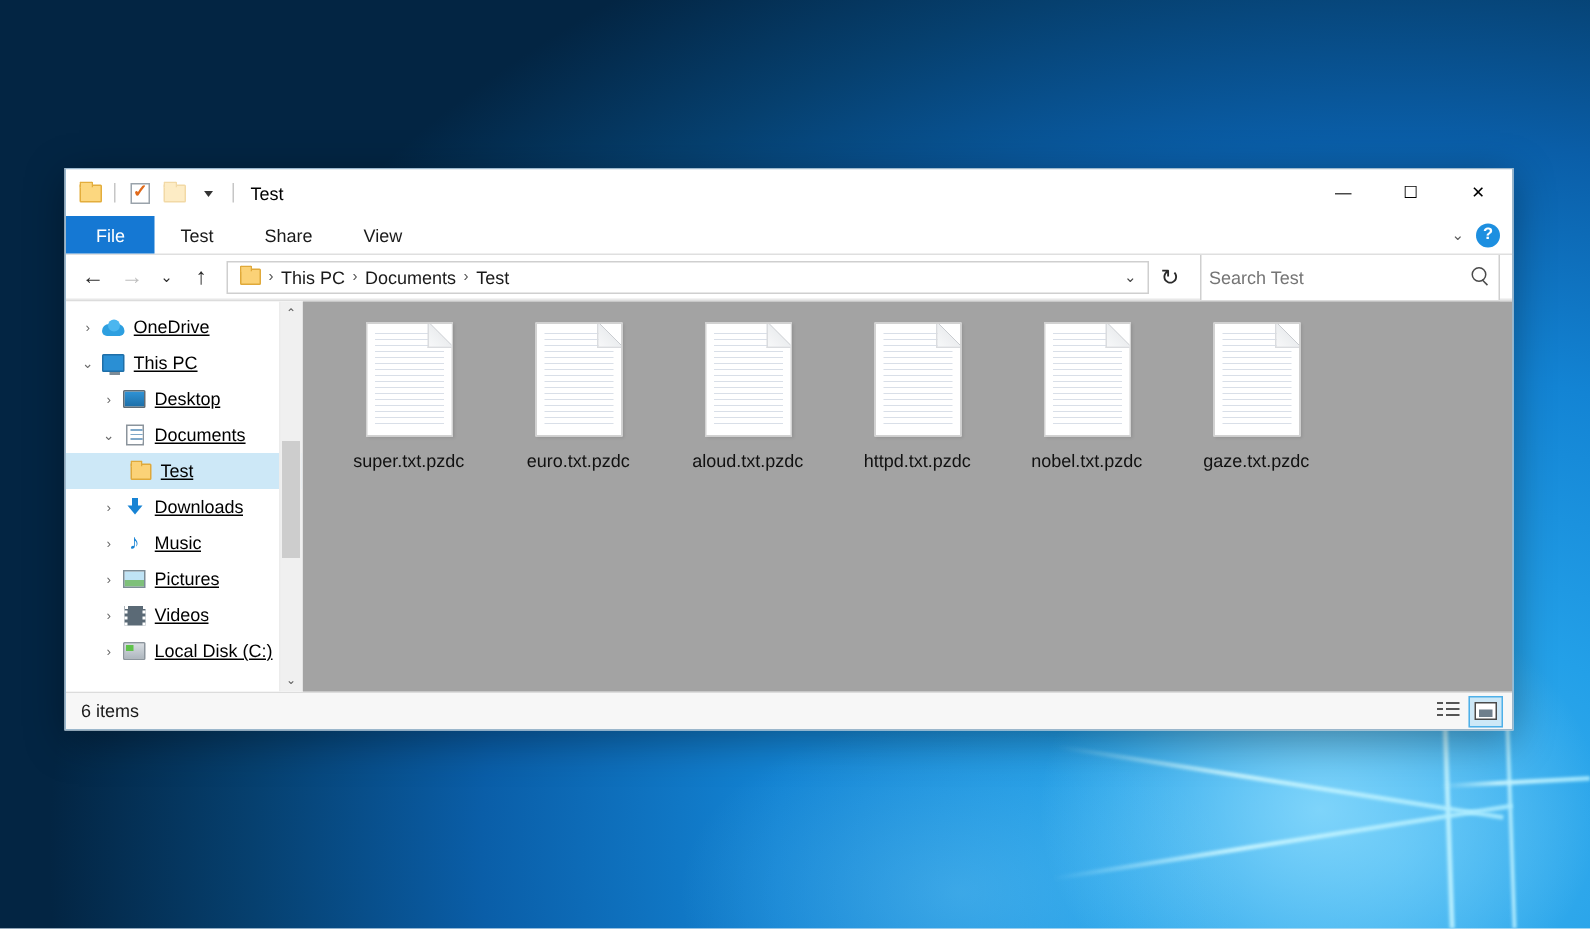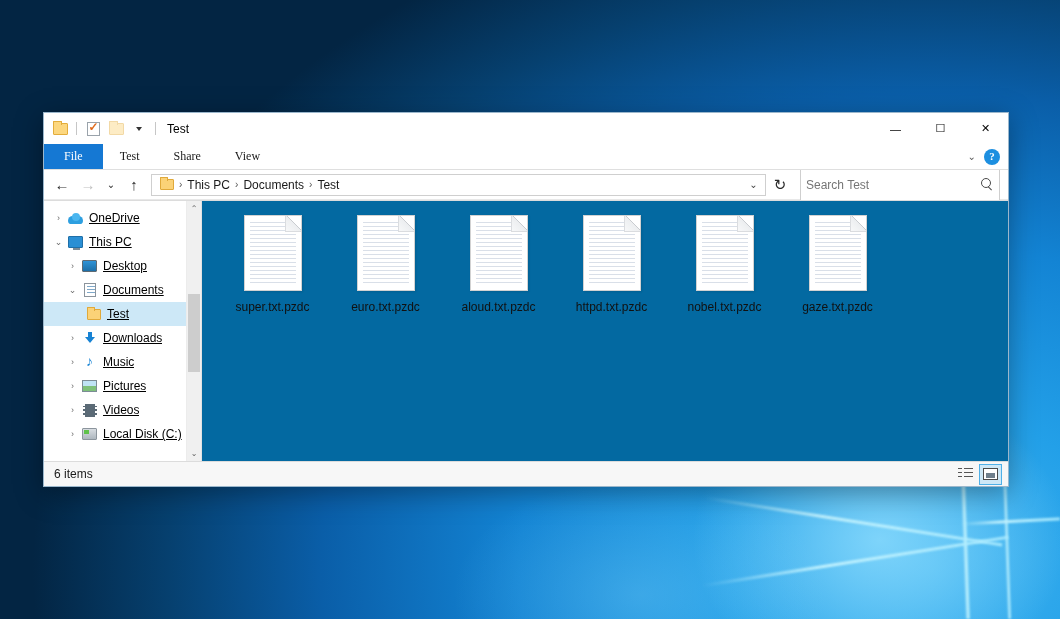--- a/index.html
+++ b/index.html
@@ -93,21 +93,20 @@
     font-size: 11px; color: #000;
   }
 
   
   .tabbar {
     height: 26px; min-height: 26px;
     display: flex; align-items: stretch;
     background: #ffffff;
     border-bottom: 1px solid #dfdfdf;
     position: relative;
-    font-family: Liberation Serif, serif;
   }
   .tab {
     padding: 0 17px;
     display: flex; align-items: center;
     font-size: 12px; color: #1a1a1a;
   }
   .tab.file {
     background: #1578d3; color: #fff;
     padding: 0 20px;
     margin-left: 0;
@@ -225,21 +224,21 @@
     font-size: 8px; color: #606060;
   }
   .sb-track { flex: 1; width: 15px; position: relative; }
   .sb-thumb {
     position: absolute; left: 1px; width: 12px;
     top: 34%; height: 34%;
     background: #cdcdcd;
   }
 
   .content {
-    flex: 1; background: #0369a1; position: relative;
+    flex: 1; background: #a3a3a3; position: relative;
     overflow: hidden;
     padding: 10px 0 0 14px;
   }
   .grid {
     display: flex; flex-wrap: wrap;
     align-content: flex-start;
   }
   .file-item {
     width: 113px; height: 118px;
     display: flex; flex-direction: column;

